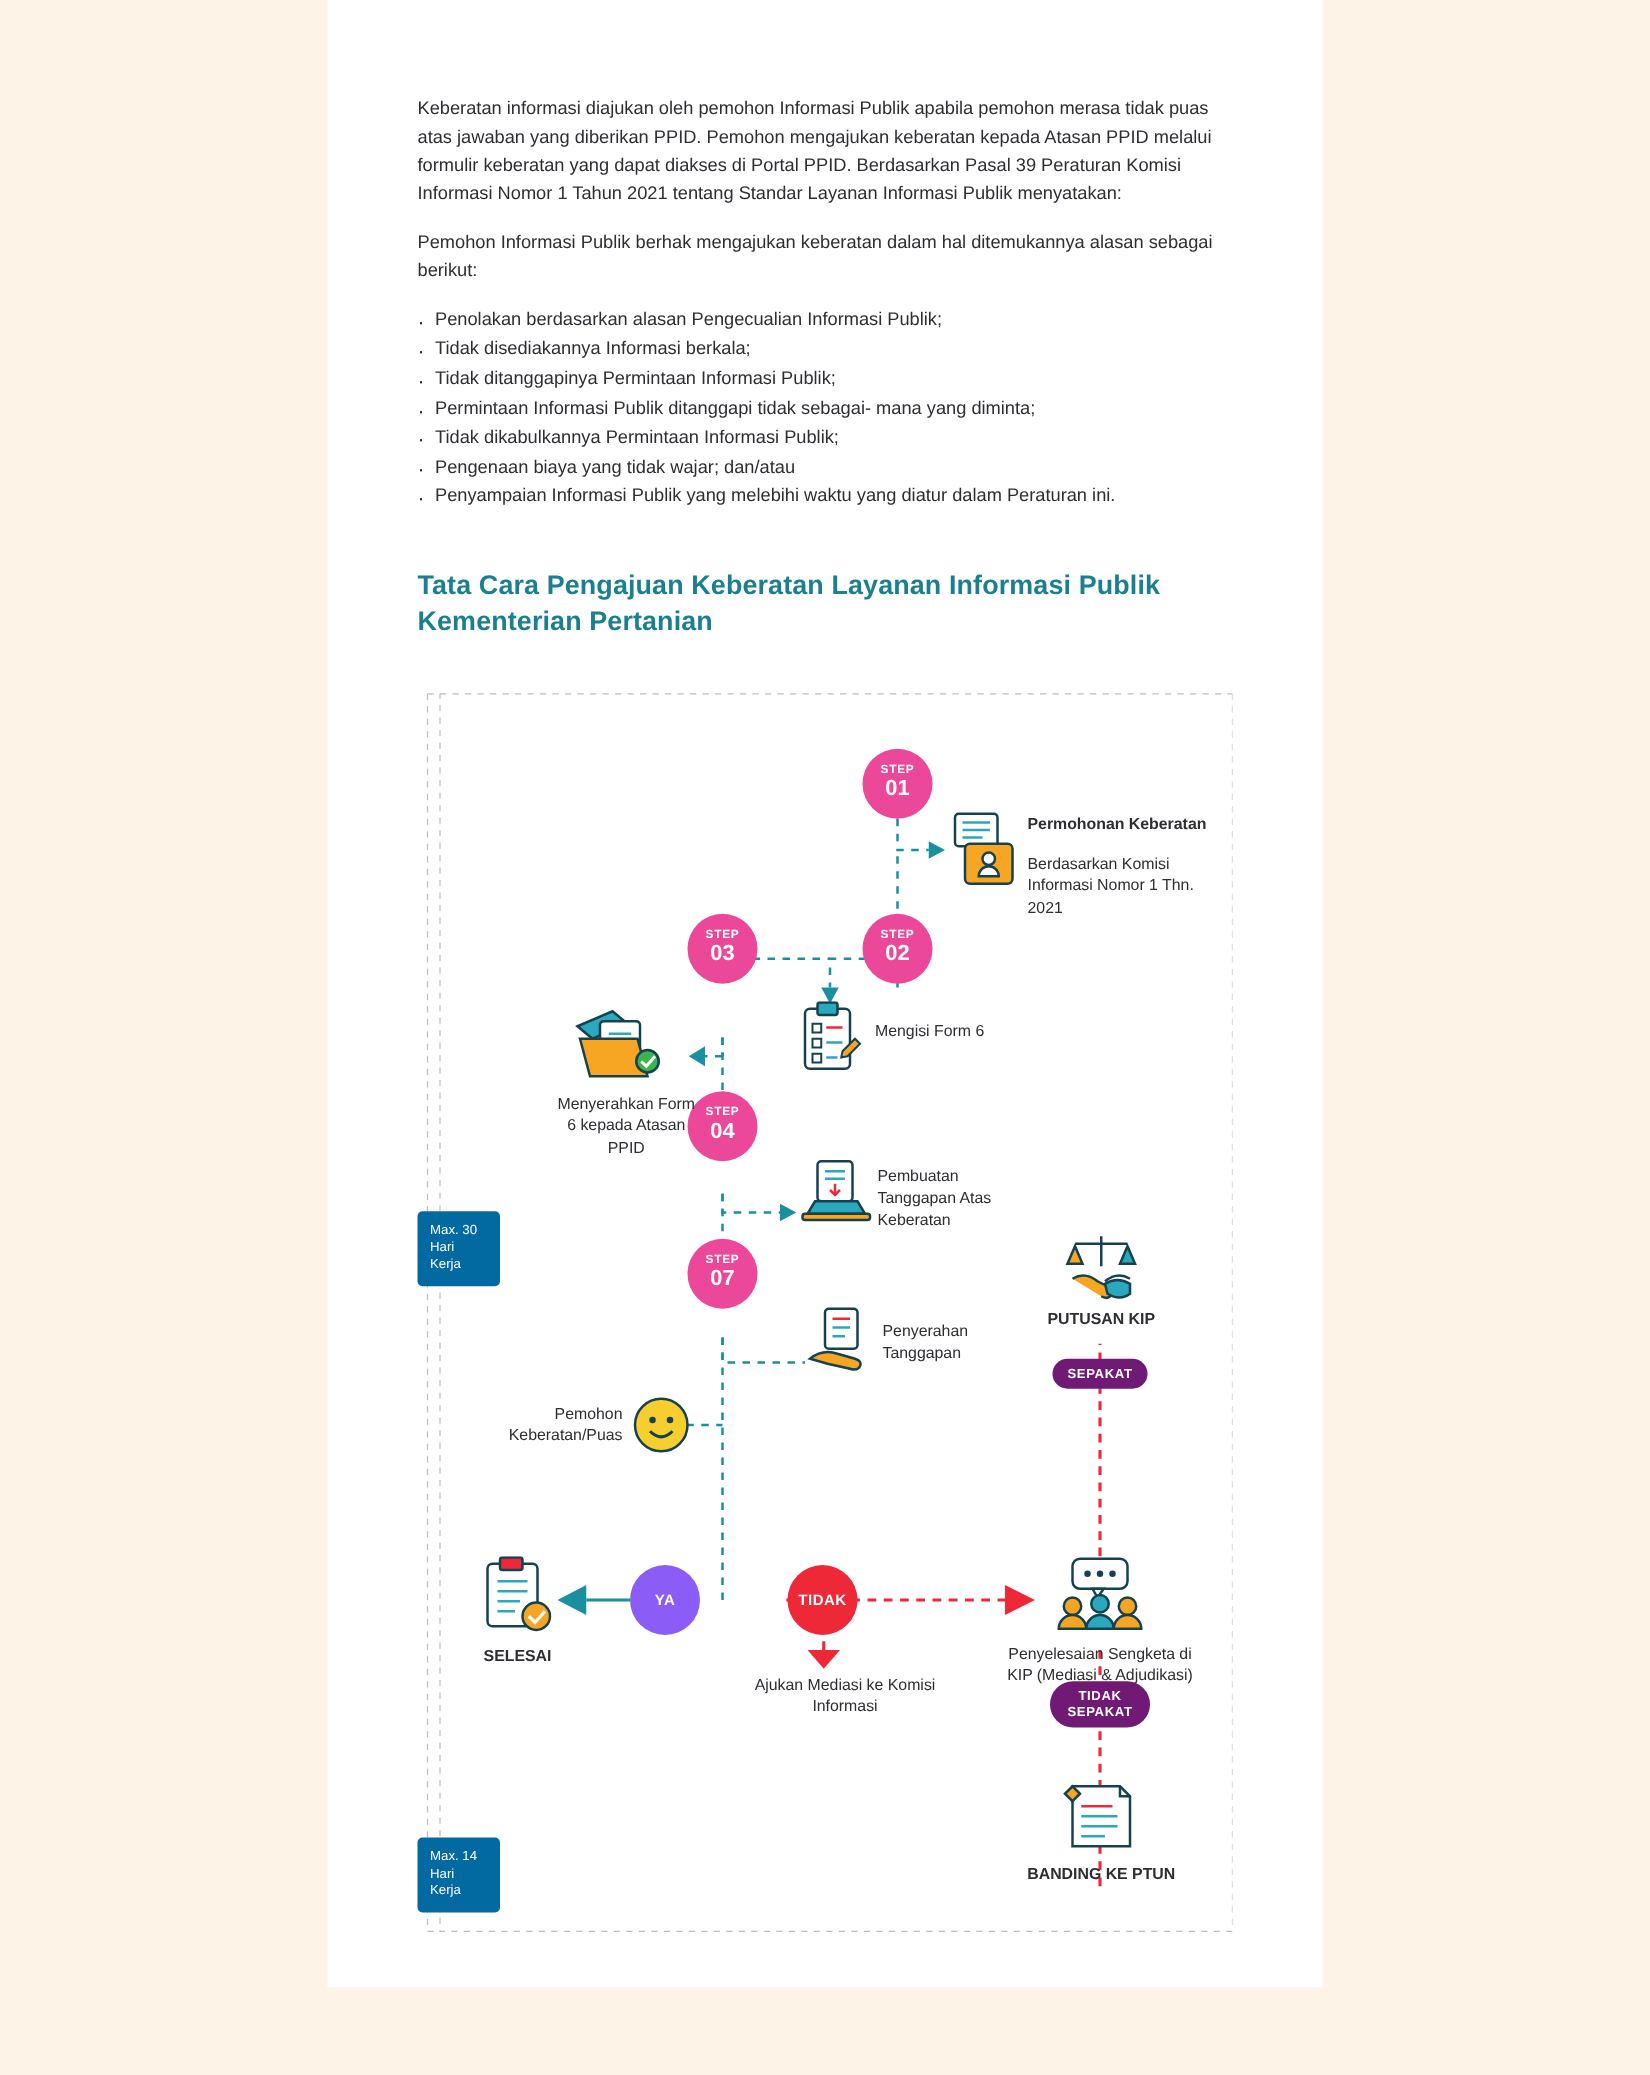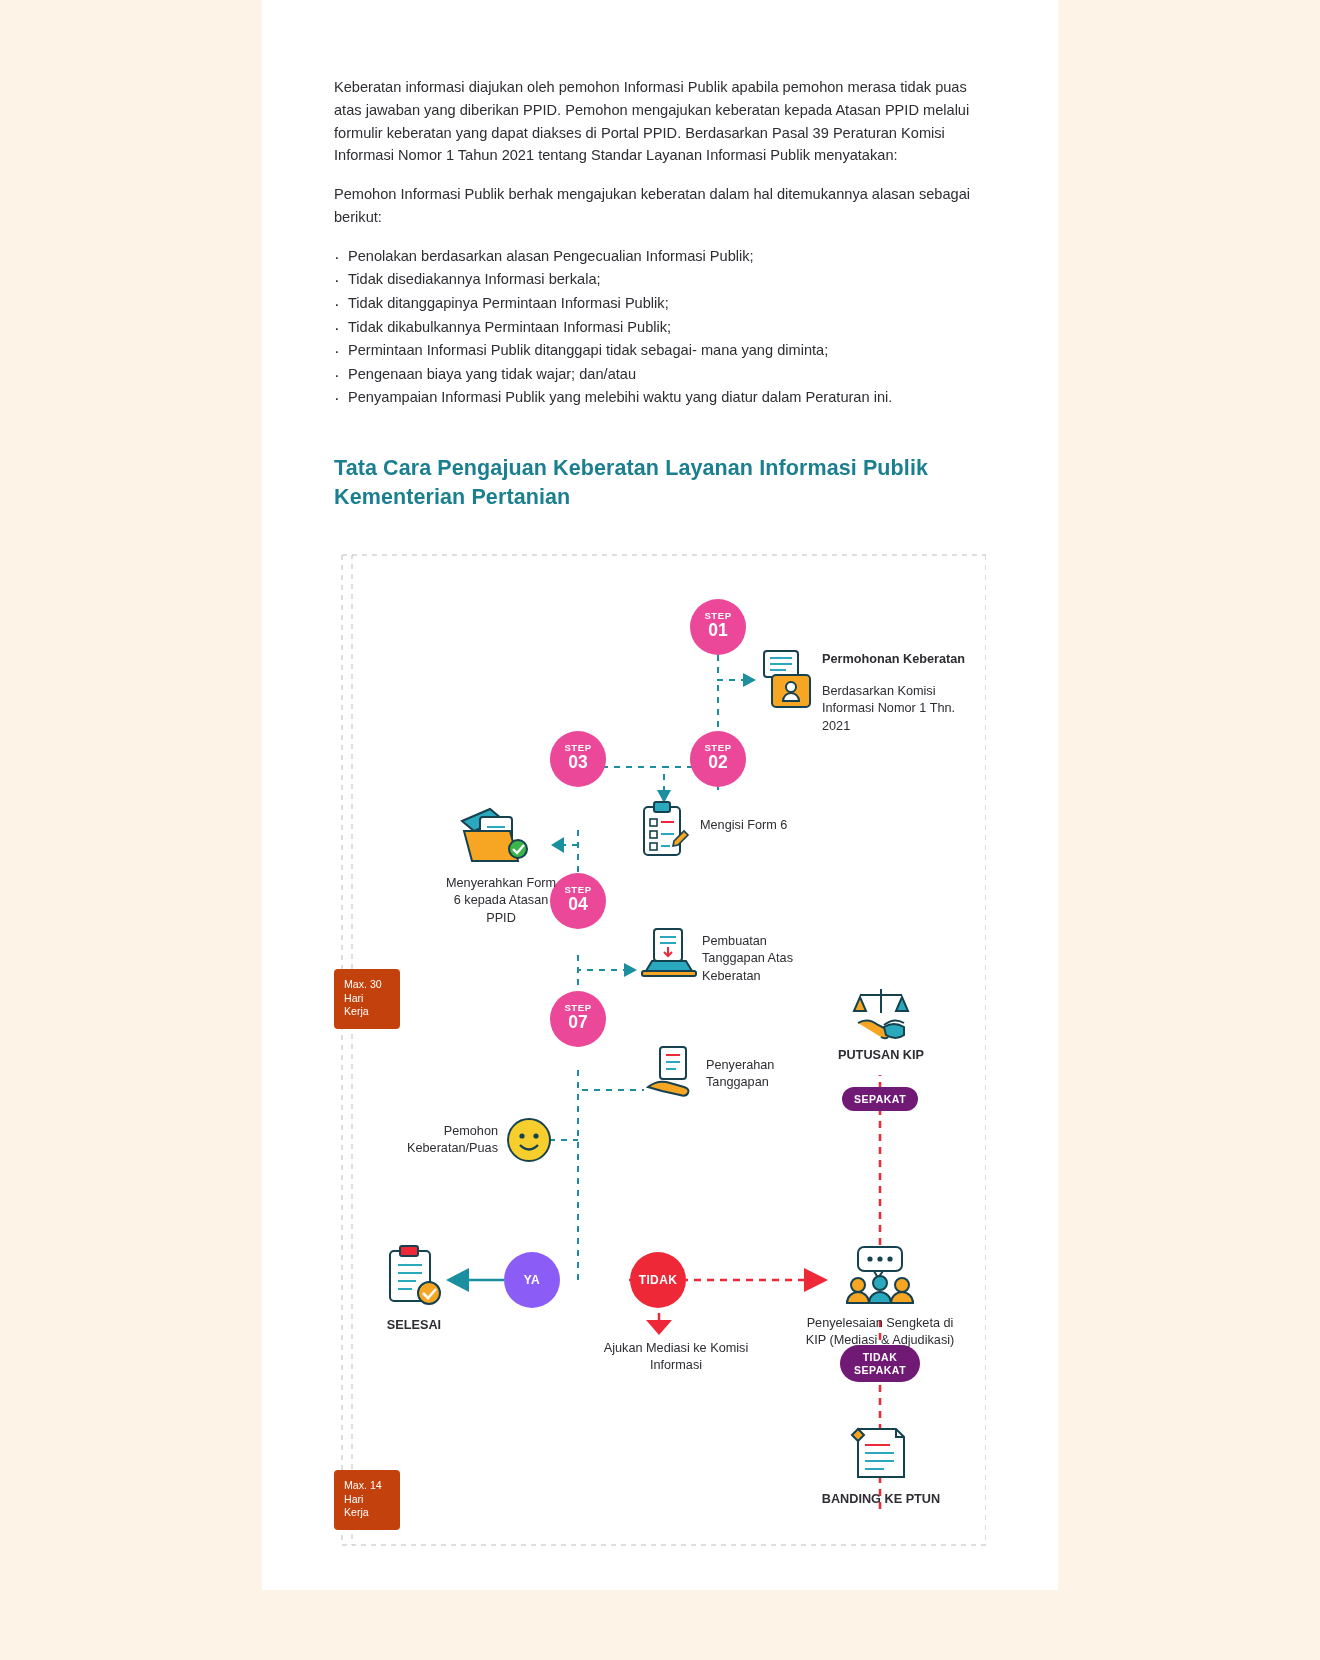--- a/index.html
+++ b/index.html
@@ -121,21 +121,21 @@
     border-radius: 50%;
     color: #fff;
     font-weight: bold;
     font-size: 12px;
     text-align: center;
     letter-spacing: .4px;
   }
   .circ-lbl span { display: block; }
   .note-box {
     position: absolute;
-    background: #c2410c;
+    background: #0369a1;
     color: #ffffff;
     font-size: 10.6px;
     line-height: 1.28;
     padding: 9px 10px 10px 10px;
     border-radius: 4px;
     width: 46px;
   }
   .footer {
     position: absolute;
     left: 0;
@@ -161,22 +161,22 @@
 <div class="page">
   <div class="content">
 
     <p class="para">Keberatan informasi diajukan oleh pemohon Informasi Publik apabila pemohon merasa tidak puas atas jawaban yang diberikan PPID. Pemohon mengajukan keberatan kepada Atasan PPID melalui formulir keberatan yang dapat diakses di Portal PPID. Berdasarkan Pasal 39 Peraturan Komisi Informasi Nomor 1 Tahun 2021 tentang Standar Layanan Informasi Publik menyatakan:</p>
     <p class="para">Pemohon Informasi Publik berhak mengajukan keberatan dalam hal ditemukannya alasan sebagai berikut:</p>
 
     <ul class="bullets">
       <li>Penolakan berdasarkan alasan Pengecualian Informasi Publik;</li>
       <li>Tidak disediakannya Informasi berkala;</li>
       <li>Tidak ditanggapinya Permintaan Informasi Publik;</li>
+      <li>Permintaan Informasi Publik ditanggapi tidak sebagai- mana yang diminta;</li>
       <li>Tidak dikabulkannya Permintaan Informasi Publik;</li>
-      <li>Permintaan Informasi Publik ditanggapi tidak sebagai- mana yang diminta;</li>
       <li>Pengenaan biaya yang tidak wajar; dan/atau</li>
       <li>Penyampaian Informasi Publik yang melebihi waktu yang diatur dalam Peraturan ini.</li>
     </ul>
 
     <h2 class="section-title">Tata Cara Pengajuan Keberatan Layanan Informasi Publik Kementerian Pertanian</h2>
 
     <div class="diagram-wrap">
 
       <svg class="frame" width="652" height="1005" viewBox="0 0 652 1005">
 

